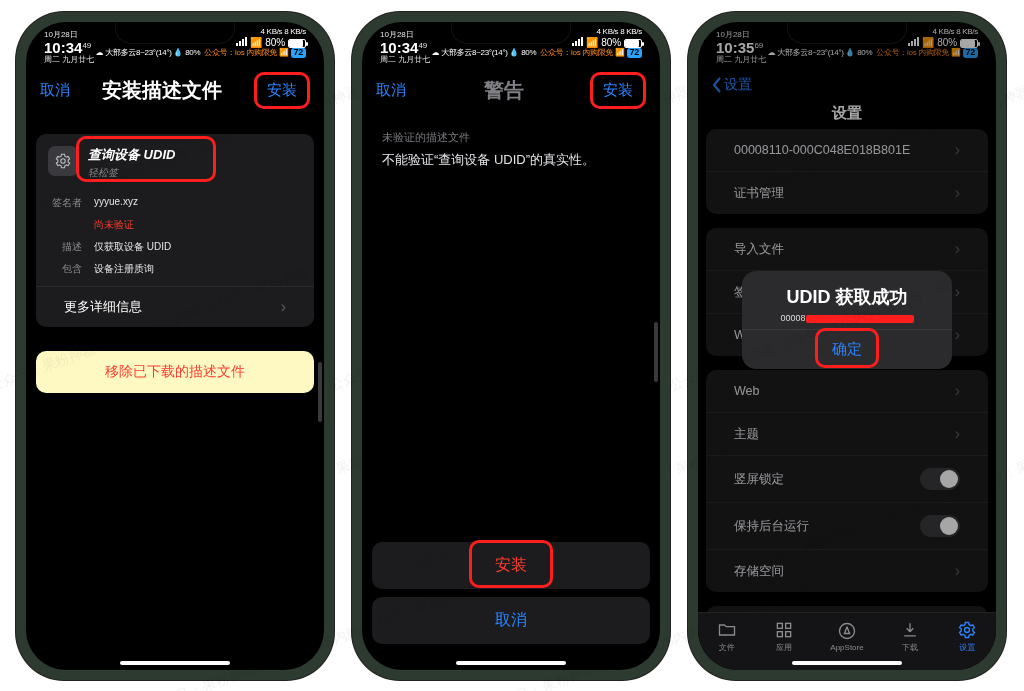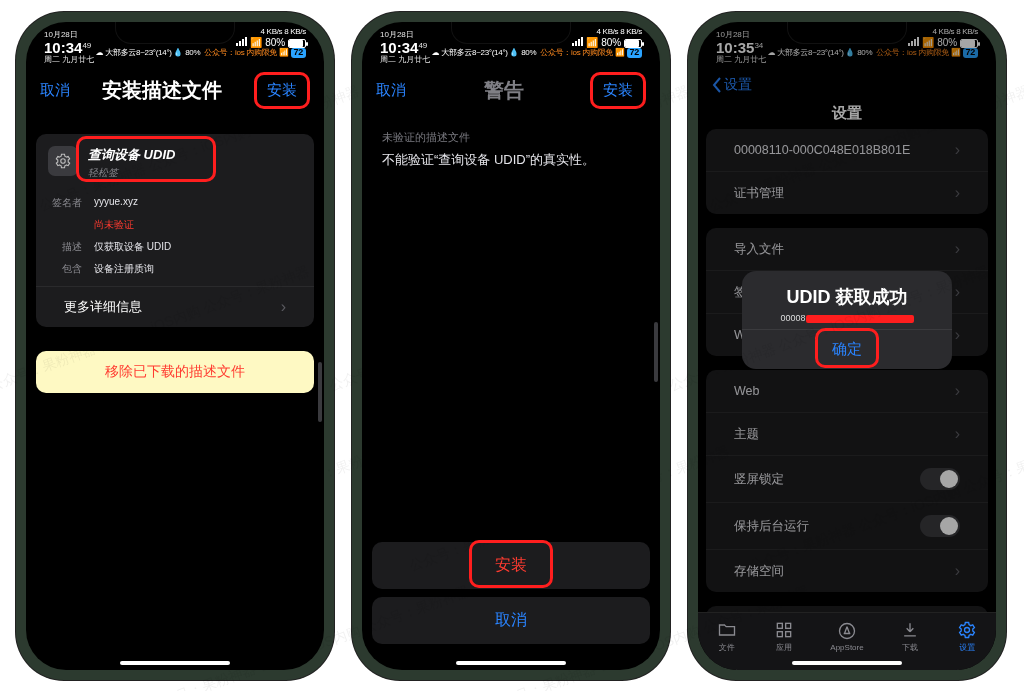--- a/index.html
+++ b/index.html
@@ -343,21 +343,21 @@
     <div class="home-ind"></div>
   </div>
 </div>
 
 <div class="phone">
   <div class="screen">
     <div class="notch"></div>
     <div class="status">
       <div class="left">
         <div><span class="date">10月28日</span></div>
-        <div><span class="time">10:35</span><span class="date" style="vertical-align:super">34</span></div>
+        <div><span class="time">10:35</span><span class="date" style="vertical-align:super">69</span></div>
         <div class="date">周二 九月廿七</div>
       </div>
       <div class="right">
         <div class="substatus"><span>4 KB/s 8 KB/s</span></div>
         <div><span class="sig">
                 <i></i>
                 <i></i>
                 <i></i>
                 <i></i>
               </span> 📶 <span>80%</span> <span class="batt"><i></i></span></div>

